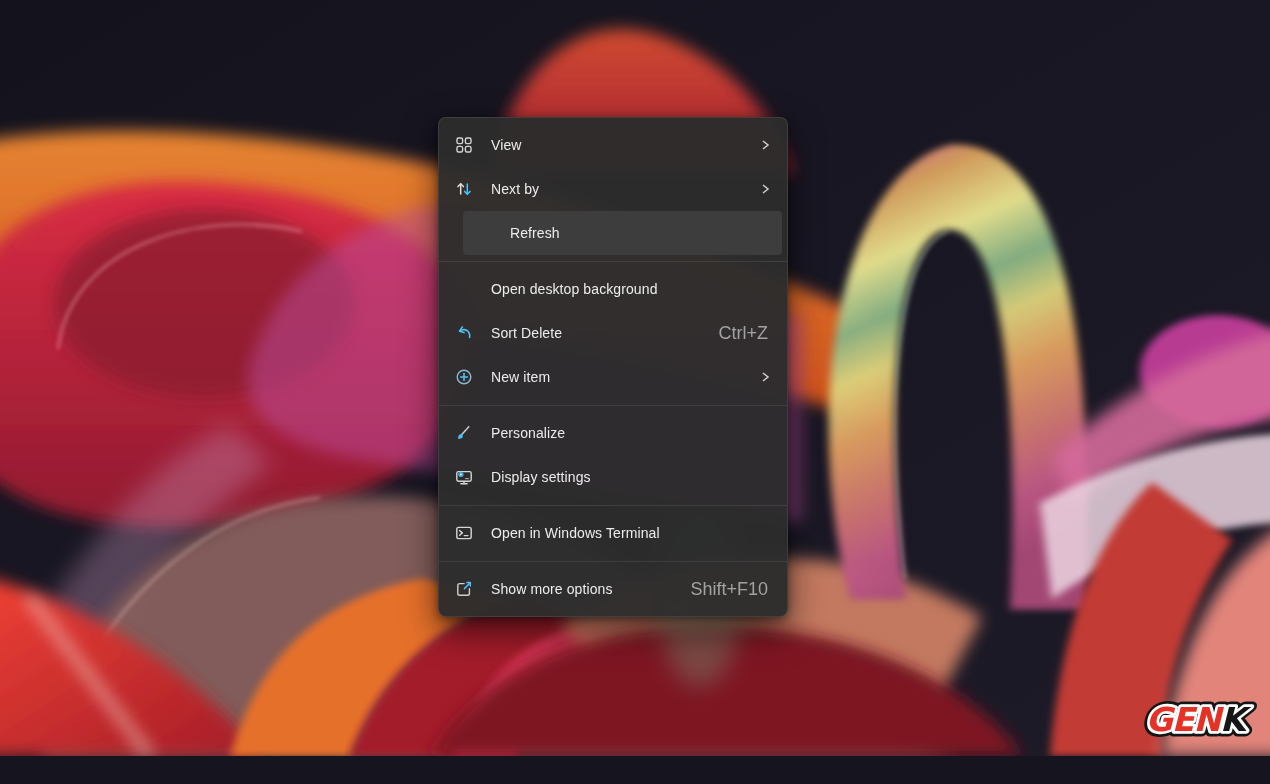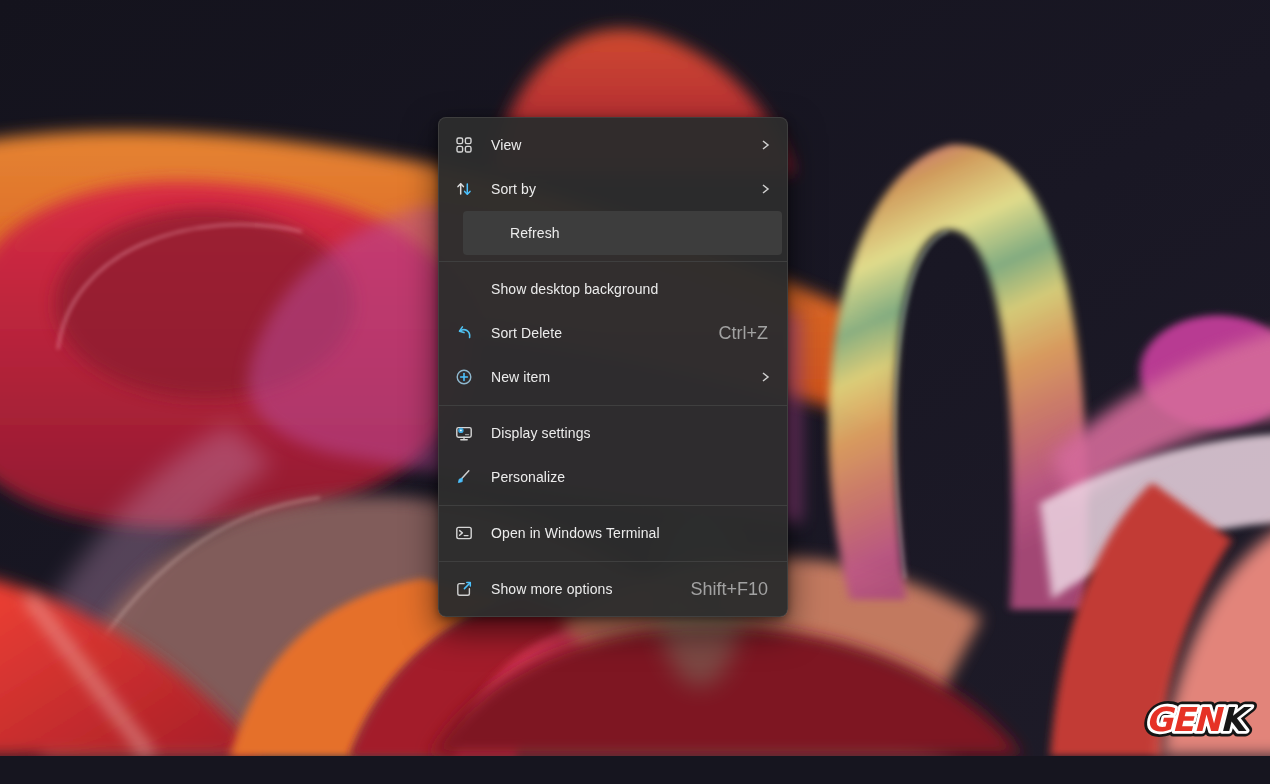--- a/index.html
+++ b/index.html
@@ -160,38 +160,38 @@
           <g stroke="#dedede">
               <line x1="6.7" y1="15" x2="6.7" y2="5"></line>
               <polyline points="4,7.6 6.7,4.8 9.4,7.6"></polyline>
             </g>
           <g stroke="#4cc2ff">
               <line x1="13.3" y1="5" x2="13.3" y2="15"></line>
               <polyline points="10.6,12.4 13.3,15.2 16,12.4"></polyline>
             </g>
         </svg>
       </span>
-      <span class="lbl">Sort by</span>
+      <span class="lbl">Next by</span>
       <span class="chev">
         <svg width="14" height="14" viewBox="0 0 14 14" fill="none" stroke="#cfcfcf" stroke-width="1.5">
             <polyline points="5,3 10,7 5,11"></polyline>
           </svg>
       </span>
     </div>
 
     <div class="mi hover">
       <span class="ic"></span>
       <span class="lbl">Refresh</span>
     </div>
 
     <div class="sep"></div>
 
     <div class="mi">
       <span class="ic"></span>
-      <span class="lbl">Show desktop background</span>
+      <span class="lbl">Open desktop background</span>
     </div>
 
     <div class="mi">
       <span class="ic">
         <svg width="20" height="20" viewBox="0 0 20 20" fill="none" stroke="#4fc0f0" stroke-width="1.6" stroke-linecap="round" stroke-linejoin="round">
           <path d="M15.6 14.5 C 16.6 8 10.5 4.6 6 8"></path>
           <polyline points="8.4,3.9 5.5,8.3 10,9.6"></polyline>
         </svg>
       </span>
       <span class="lbl">Sort Delete</span>
@@ -210,43 +210,43 @@
       </span>
       <span class="lbl">New item</span>
       <span class="chev">
         <svg width="14" height="14" viewBox="0 0 14 14" fill="none" stroke="#cfcfcf" stroke-width="1.5">
             <polyline points="5,3 10,7 5,11"></polyline>
           </svg>
       </span>
     </div>
 
     <div class="sep"></div>
+
+    <div class="mi">
+      <span class="ic">
+        <svg width="20" height="20" viewBox="0 0 20 20" fill="none" stroke-linecap="round" stroke-linejoin="round">
+          <line x1="14.8" y1="3.8" x2="8" y2="11.2" stroke="#cfcfcf" stroke-width="1.5"></line>
+          <path d="M8 11.2 L5.2 12.2 L4.4 15.6 L7.9 14.7 Z" fill="#4cc2ff" stroke="#4cc2ff" stroke-width="0.8"></path>
+        </svg>
+      </span>
+      <span class="lbl">Personalize</span>
+    </div>
 
     <div class="mi">
       <span class="ic">
         <svg width="20" height="20" viewBox="0 0 20 20" fill="none" stroke-linecap="round">
           <rect x="2.8" y="4.6" width="14.4" height="9.6" rx="1.6" stroke="#d6d6d6" stroke-width="1.4"></rect>
           <line x1="10" y1="14.2" x2="10" y2="16.6" stroke="#d6d6d6" stroke-width="1.4"></line>
           <line x1="6.8" y1="16.8" x2="13.2" y2="16.8" stroke="#d6d6d6" stroke-width="1.4"></line>
           <circle cx="6.9" cy="7.4" r="2.7" fill="#3da8e0"></circle>
           <circle cx="6.9" cy="7.4" r="0.9" fill="#ffffff"></circle>
           <line x1="11.5" y1="11.6" x2="14.6" y2="11.6" stroke="#9a9a9a" stroke-width="1.2"></line>
         </svg>
       </span>
       <span class="lbl">Display settings</span>
-    </div>
-
-    <div class="mi">
-      <span class="ic">
-        <svg width="20" height="20" viewBox="0 0 20 20" fill="none" stroke-linecap="round" stroke-linejoin="round">
-          <line x1="14.8" y1="3.8" x2="8" y2="11.2" stroke="#cfcfcf" stroke-width="1.5"></line>
-          <path d="M8 11.2 L5.2 12.2 L4.4 15.6 L7.9 14.7 Z" fill="#4cc2ff" stroke="#4cc2ff" stroke-width="0.8"></path>
-        </svg>
-      </span>
-      <span class="lbl">Personalize</span>
     </div>
 
     <div class="sep"></div>
 
     <div class="mi">
       <span class="ic">
         <svg width="20" height="20" viewBox="0 0 20 20" fill="none" stroke="#d6d6d6" stroke-width="1.4" stroke-linecap="round" stroke-linejoin="round">
           <rect x="2.8" y="4.4" width="14.4" height="11.2" rx="1.8"></rect>
           <polyline points="5.6,7.6 8.4,9.9 5.6,12.2"></polyline>
           <line x1="10.2" y1="12.6" x2="14" y2="12.6"></line>

